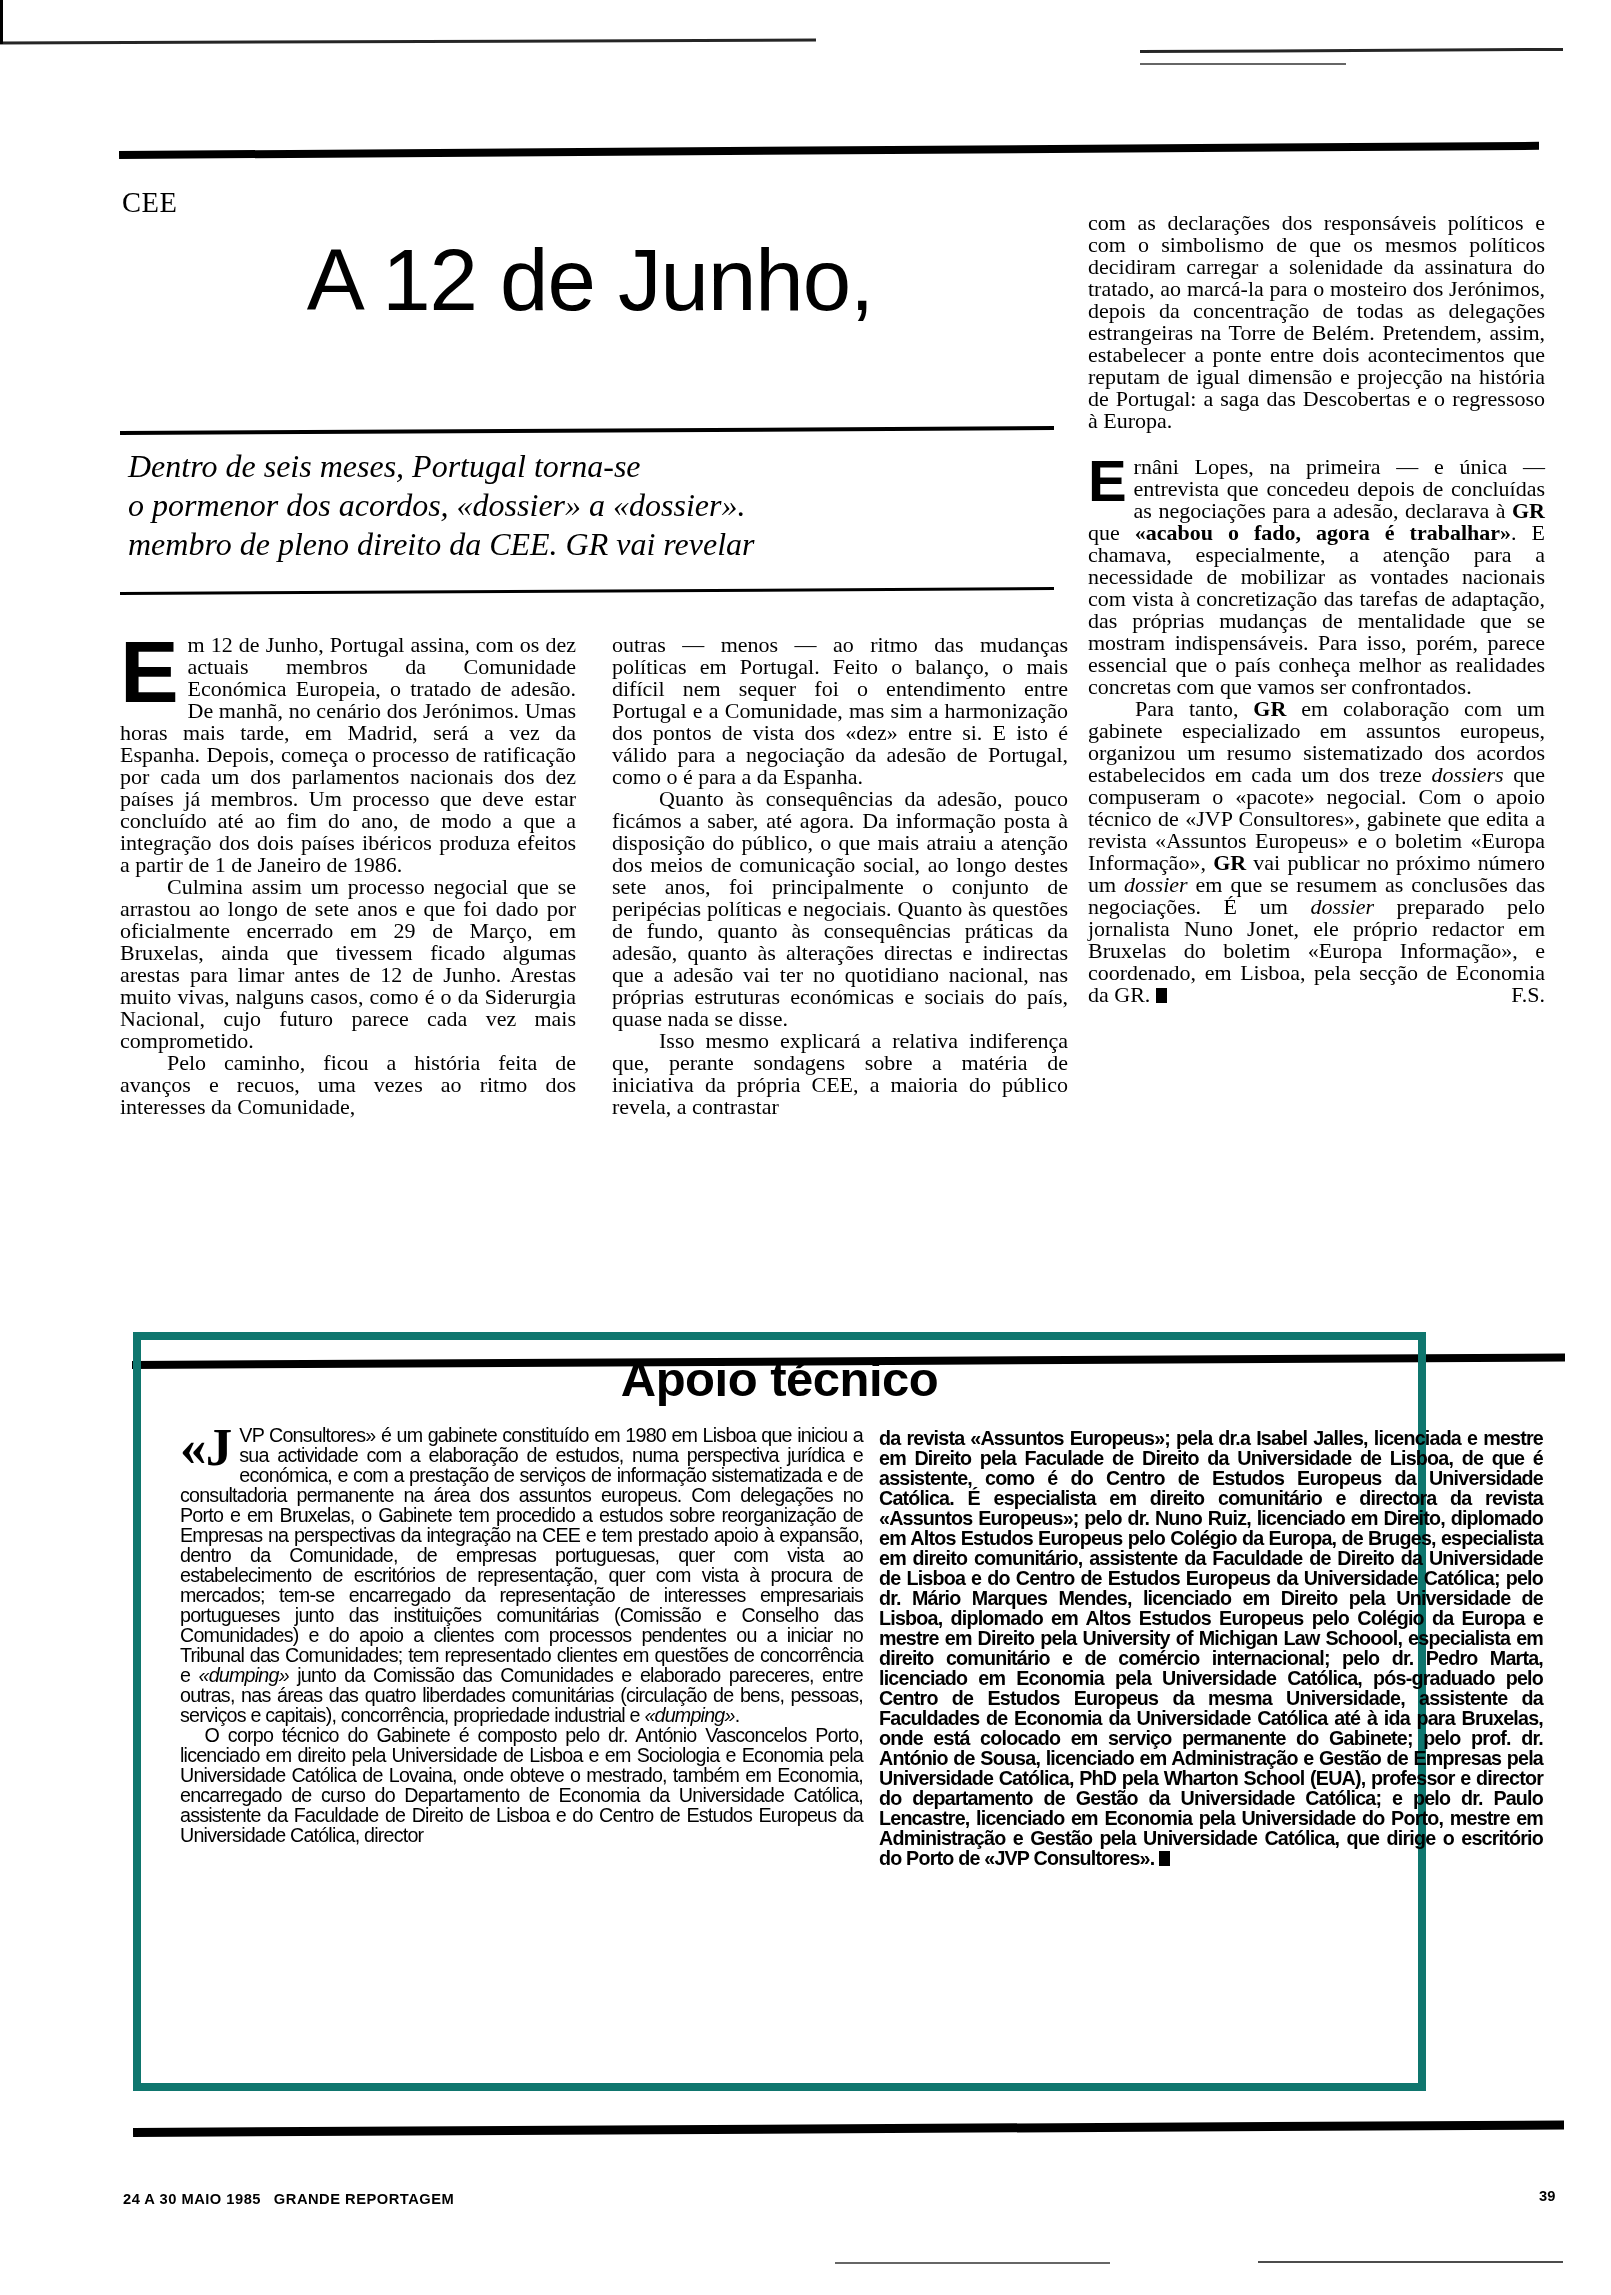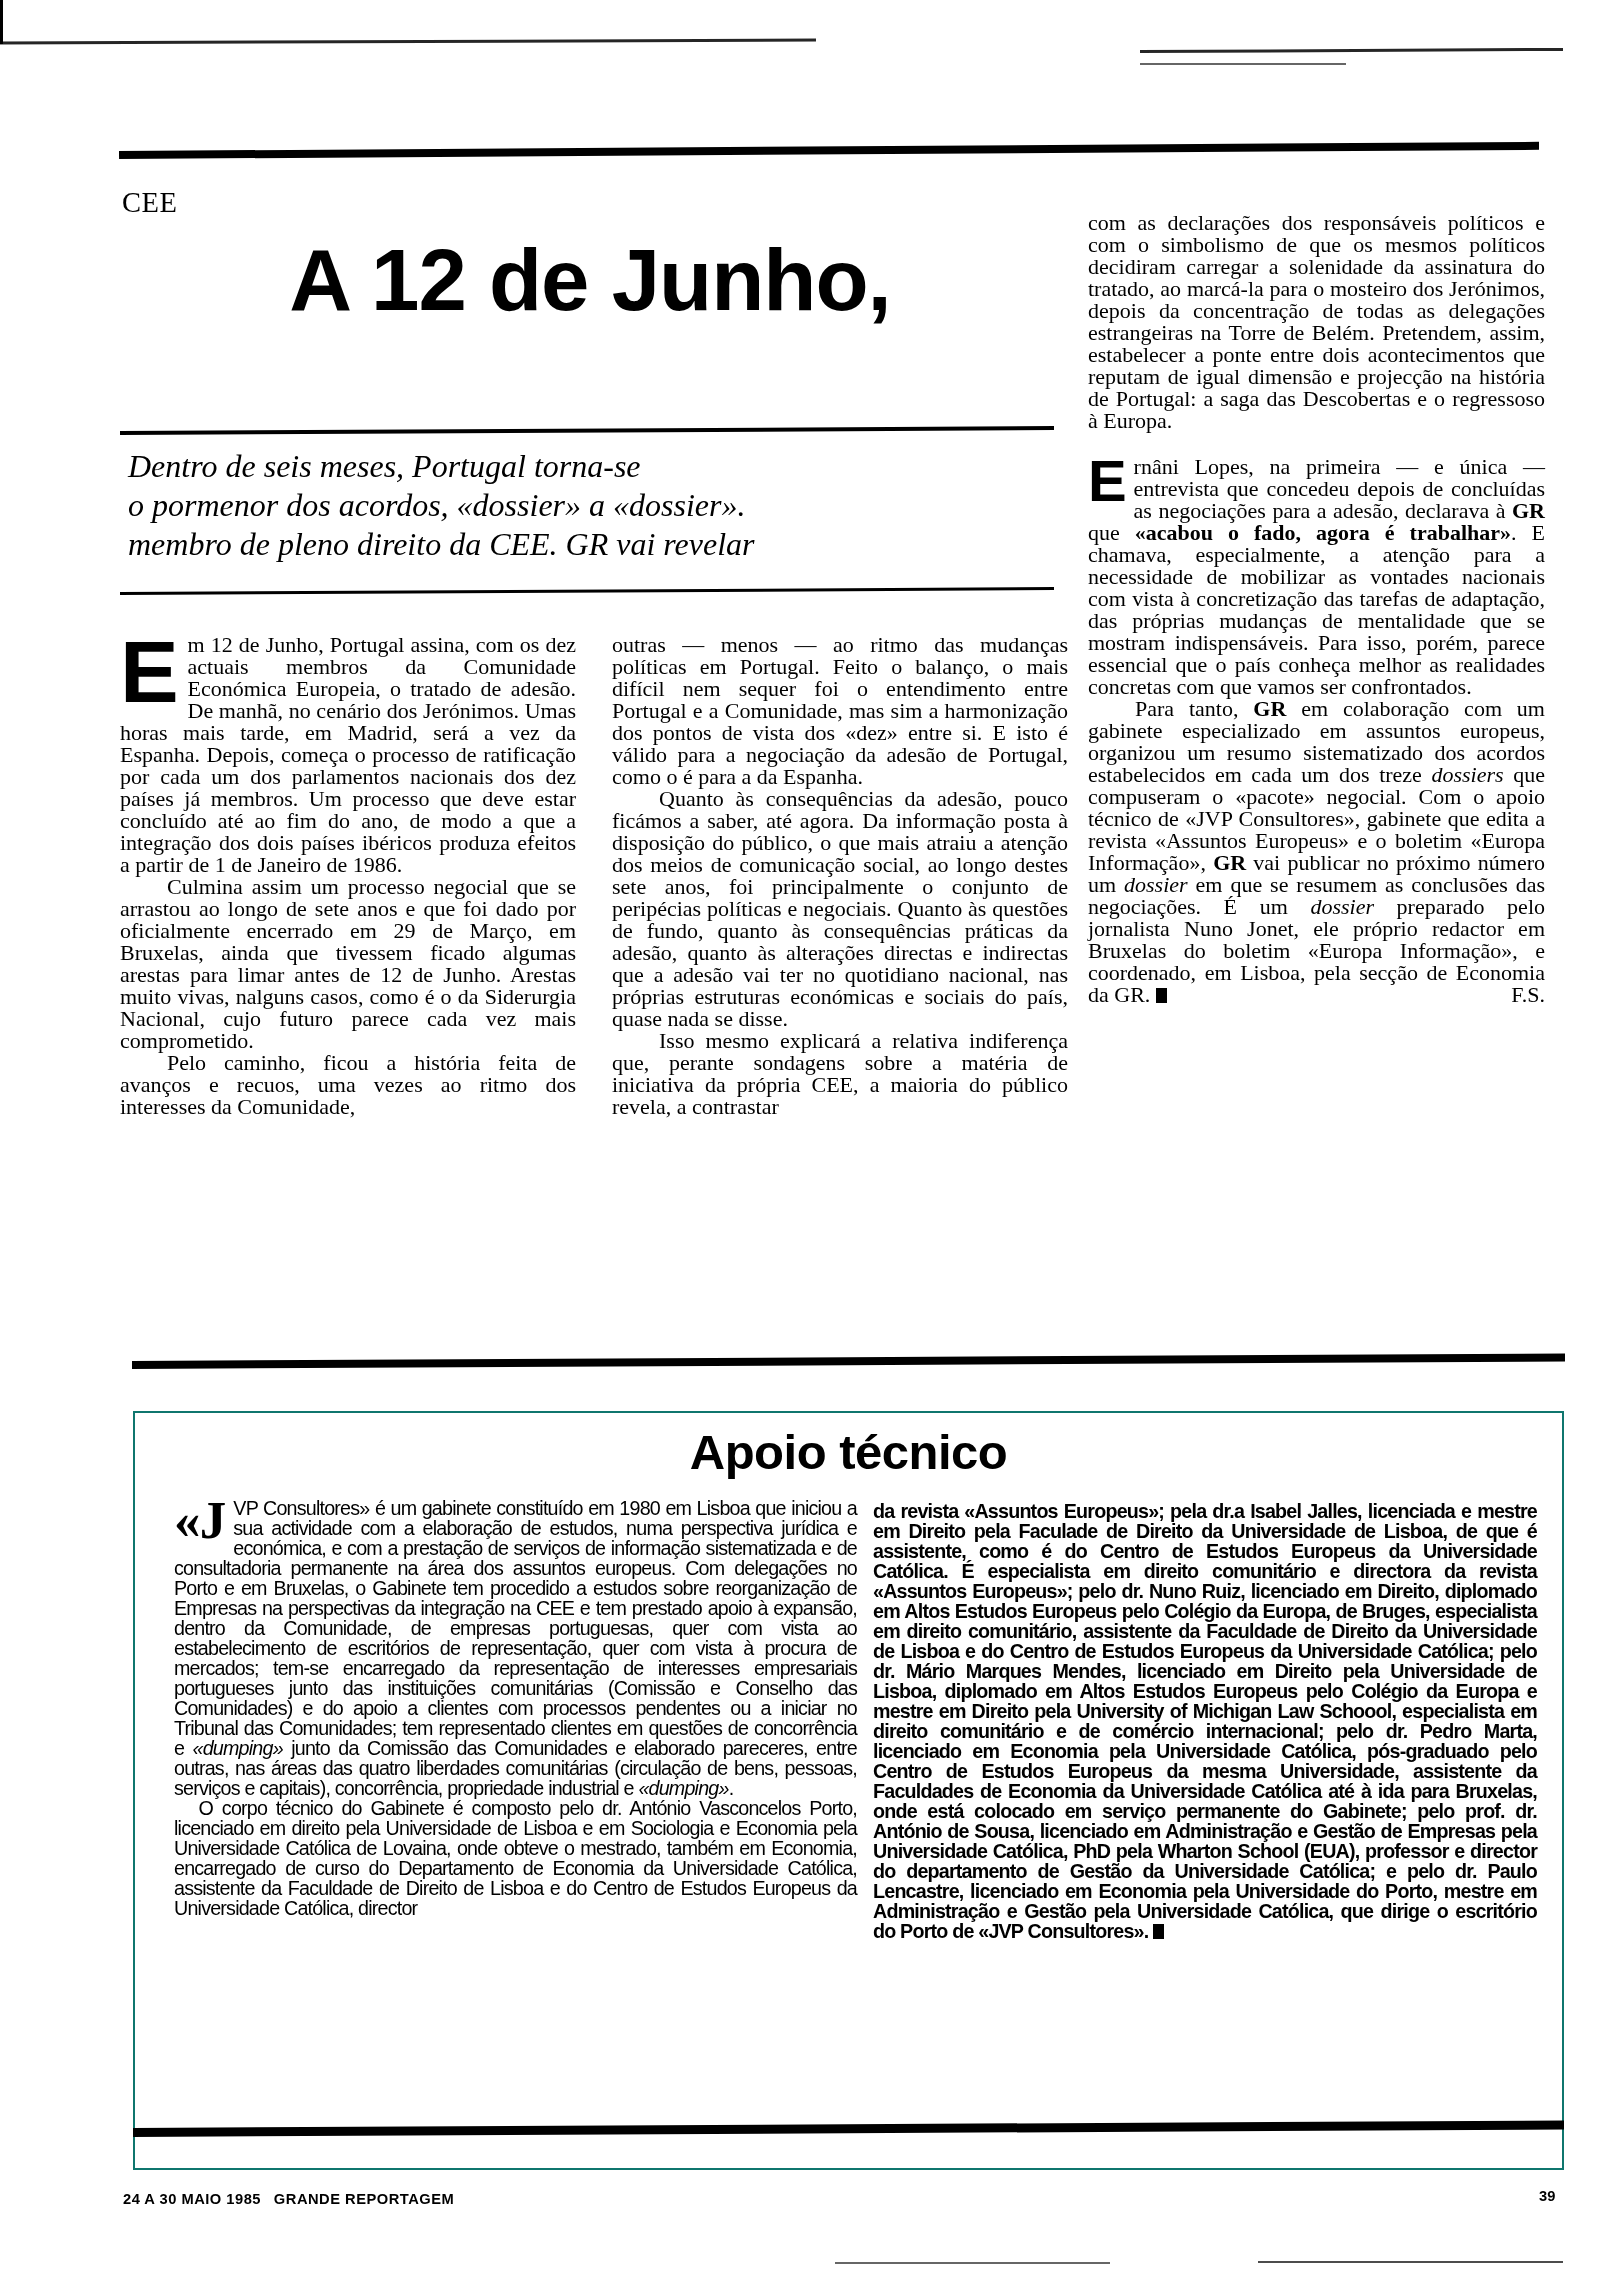--- a/index.html
+++ b/index.html
@@ -1,30 +1,30 @@
 <!DOCTYPE html>
 <html style="font-size:7.9px"><head>
 <meta charset="utf-8">
 <style>
   html, body { margin:0; padding:0; background:#ffffff; }
   body { width:1612px; height:2295px; position:relative; overflow:hidden; color:#000; font-family:"Liberation Serif", serif; }
   .scan-top { position:absolute; left:0; top:0; width:1612px; height:88px; }
   .scan-line { position:absolute; background:#000; }
   .rule-thick { position:absolute; background:#000; }
   .kicker { position:absolute; left:122px; top:187px; font-family:Liberation Serif, serif; font-size:28.5px; letter-spacing:0.5px; }
-  .headline { position:absolute; left:128px; top:231px; width:924px; text-align:center; font-family:"Liberation Sans", sans-serif; font-weight:bold; font-size:87px; line-height:98px; letter-spacing:-1px; }
+  .headline { position:absolute; left:128px; top:231px; width:924px; text-align:center; font-family:"Liberation Sans", sans-serif; font-weight:normal; font-size:87px; line-height:98px; letter-spacing:-1px; }
   .standfirst { position:absolute; left:128px; top:447px; width:924px; text-align:left; font-family:"Liberation Serif", serif; font-style:italic; font-size:32px; line-height:39px; }
   .col { position:absolute; font-size:22px; line-height:22px; text-align:justify; font-family:"Liberation Serif", serif; }
   .col p { margin:0; }
   .col p.ind { text-indent:47px; }
   .dropcap { float:left; font-family:"Liberation Sans", sans-serif; font-weight:bold; font-size:88px; line-height:69px; height:69px; margin:2.9px 8.8px 0 0; }
   .dropcap.small { font-size:58px; line-height:45px; height:45px; margin:2px 6.9px 0 0; }
   .bold { font-weight:bold; }
   .it { font-style:italic; }
-  .box { position:absolute; left:133px; top:1411px; width:1431px; height:759px; border:2px solid #0f766e; box-sizing:border-box; }
+  .box { position:absolute; left:133px; top:1332px; width:1293px; height:759px; border:8px solid #0f766e; box-sizing:border-box; }
   .box-title { position:absolute; left:0; top:9.8px; width:100%; text-align:center; font-family:"Liberation Sans", sans-serif; font-weight:bold; font-size:49px; line-height:59px; letter-spacing:-0.5px; }
   .bcol { position:absolute; font-family:"Liberation Sans", sans-serif; font-size:19.7px; line-height:20px; text-align:justify; letter-spacing:-0.8px; transform-origin:0 0; }
   .bcol p { margin:0; }
   .bcol p.ind { text-indent:24.6px; }
   .bdrop { float:left; font-family:"Liberation Serif", serif; font-weight:bold; font-size:53px; line-height:44px; height:44px; margin:0 7.9px 0 0; }
   .footer-left { position:absolute; left:123px; top:2191px; font-family:"Liberation Sans", sans-serif; font-size:14.7px; letter-spacing:0.5px; }
   .footer-left span { margin-right:12.8px;font-weight:bold; }
   .page-num { position:absolute; left:1539px; top:2188px; font-family:"Liberation Sans", sans-serif; font-weight:bold; font-size:14.7px; }
   .endmark { display:inline-block; width:10.8px; height:14.7px; background:#000; vertical-align:-1px; }
 </style>

